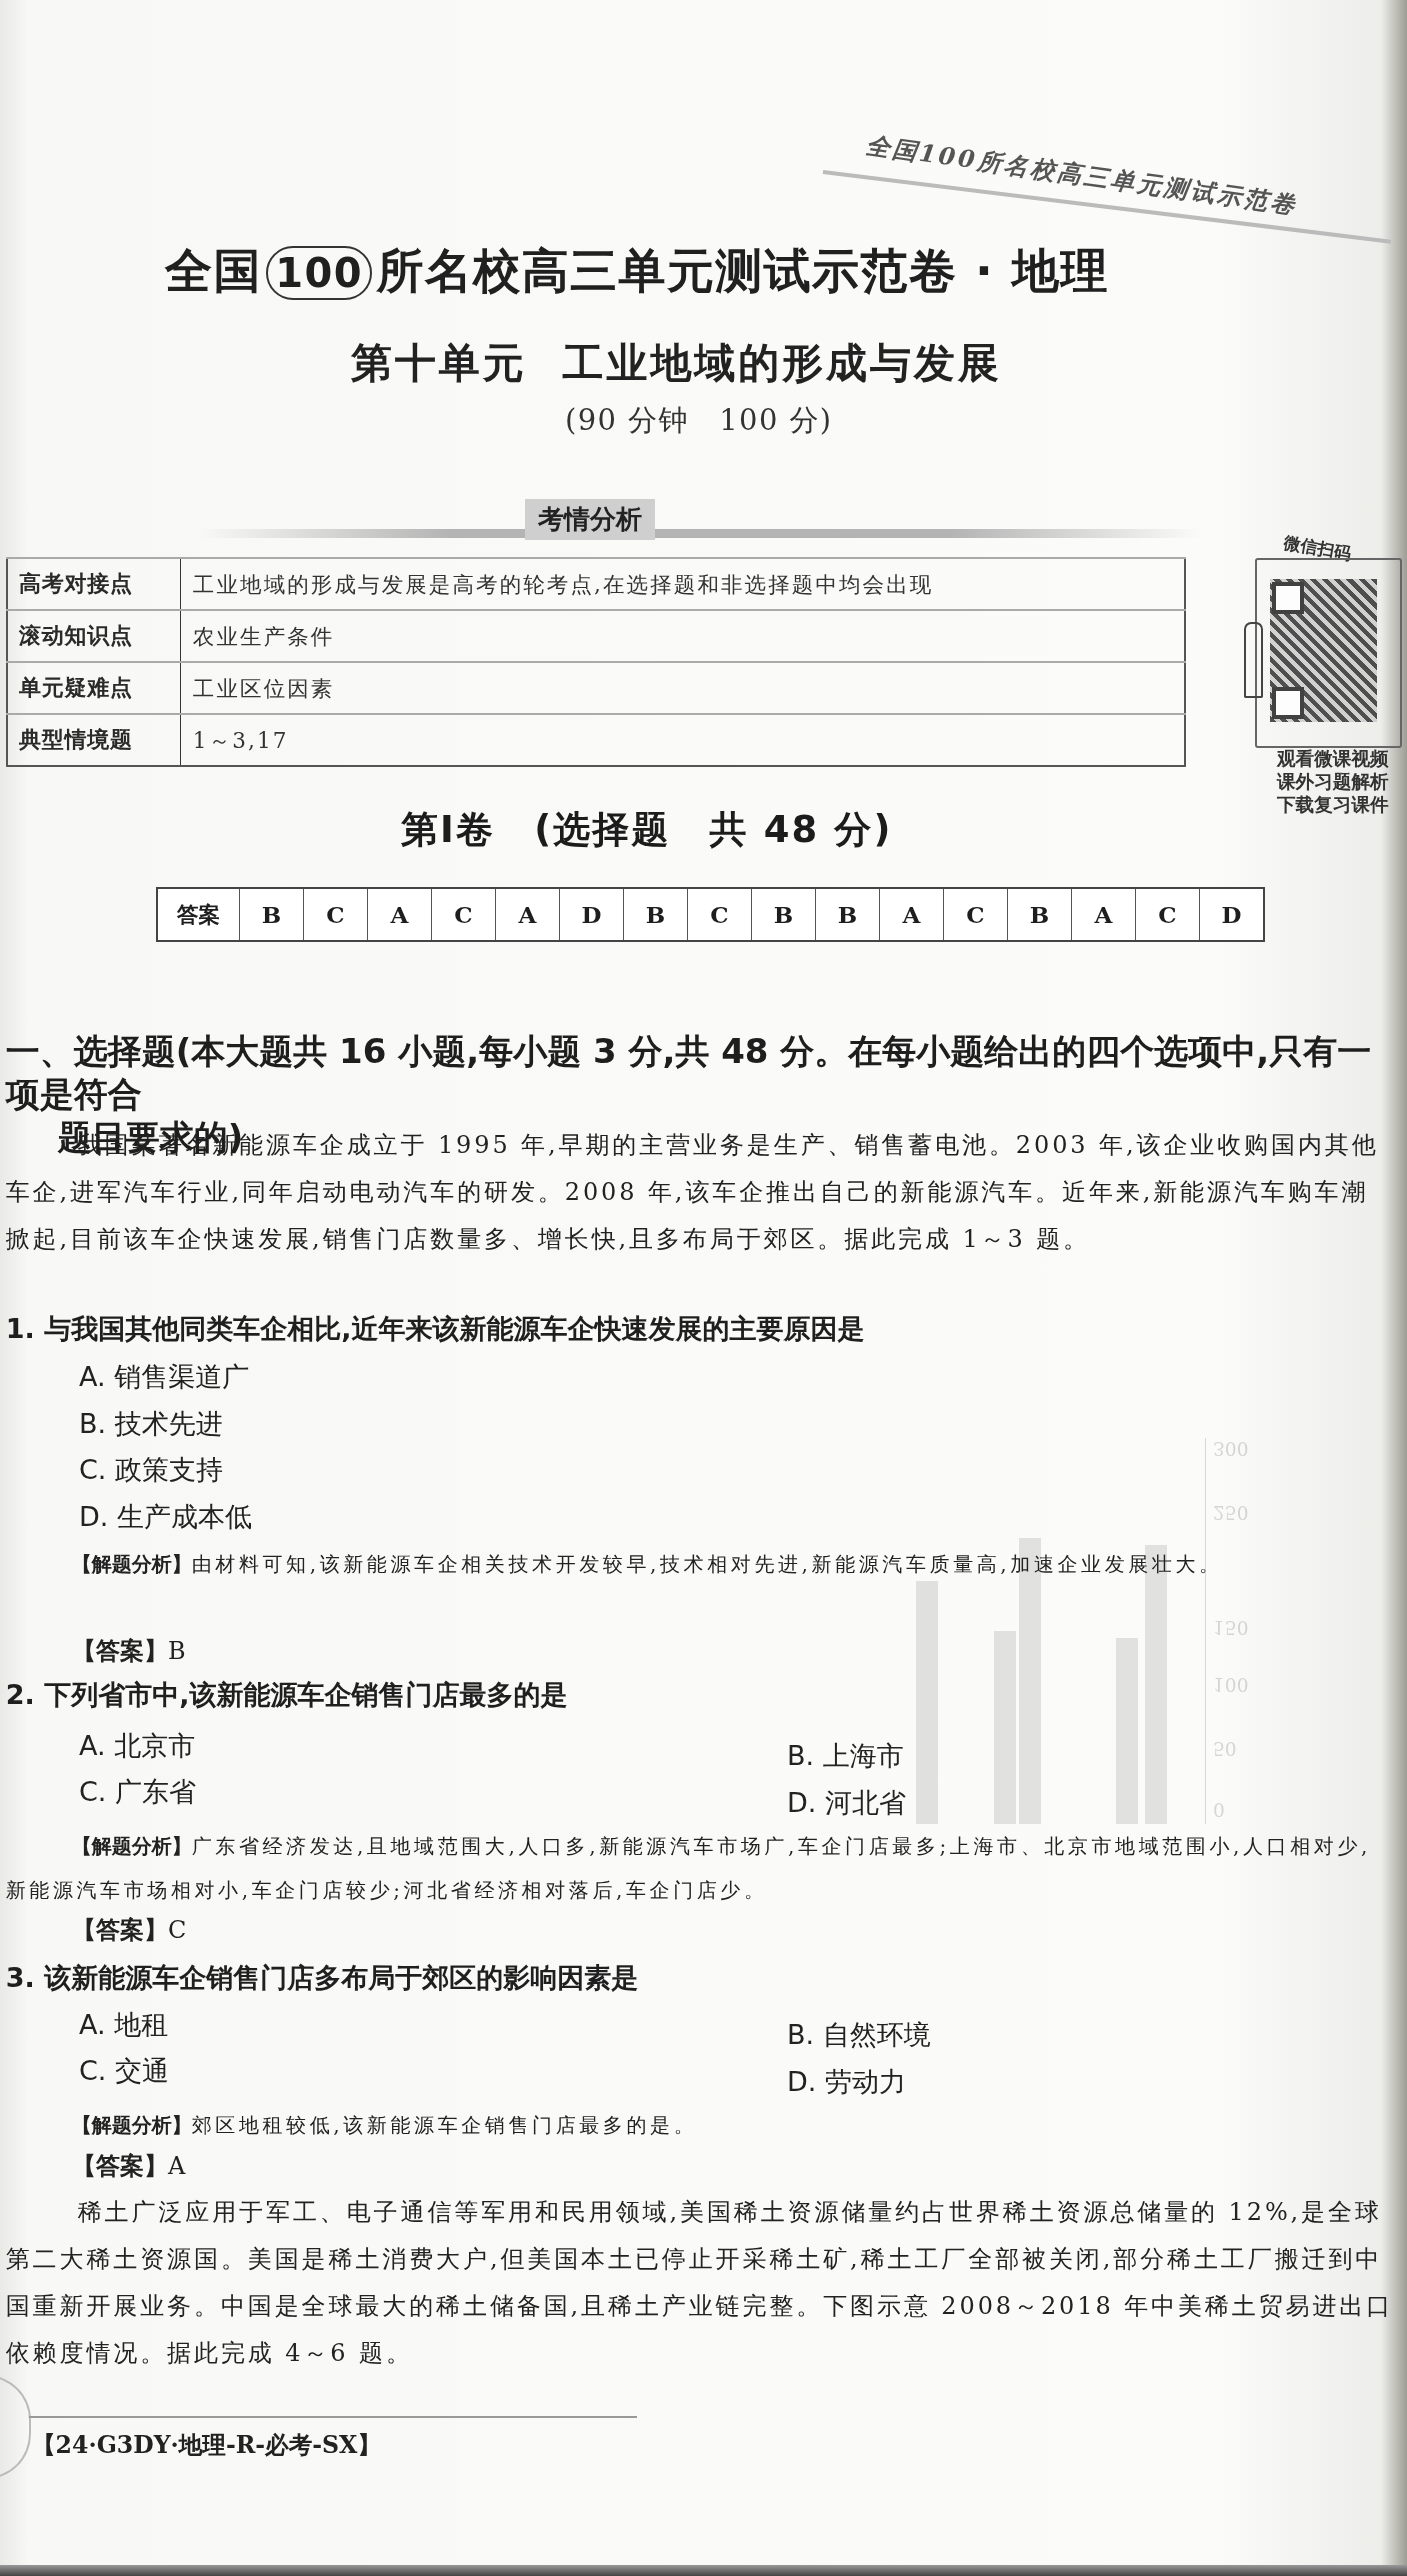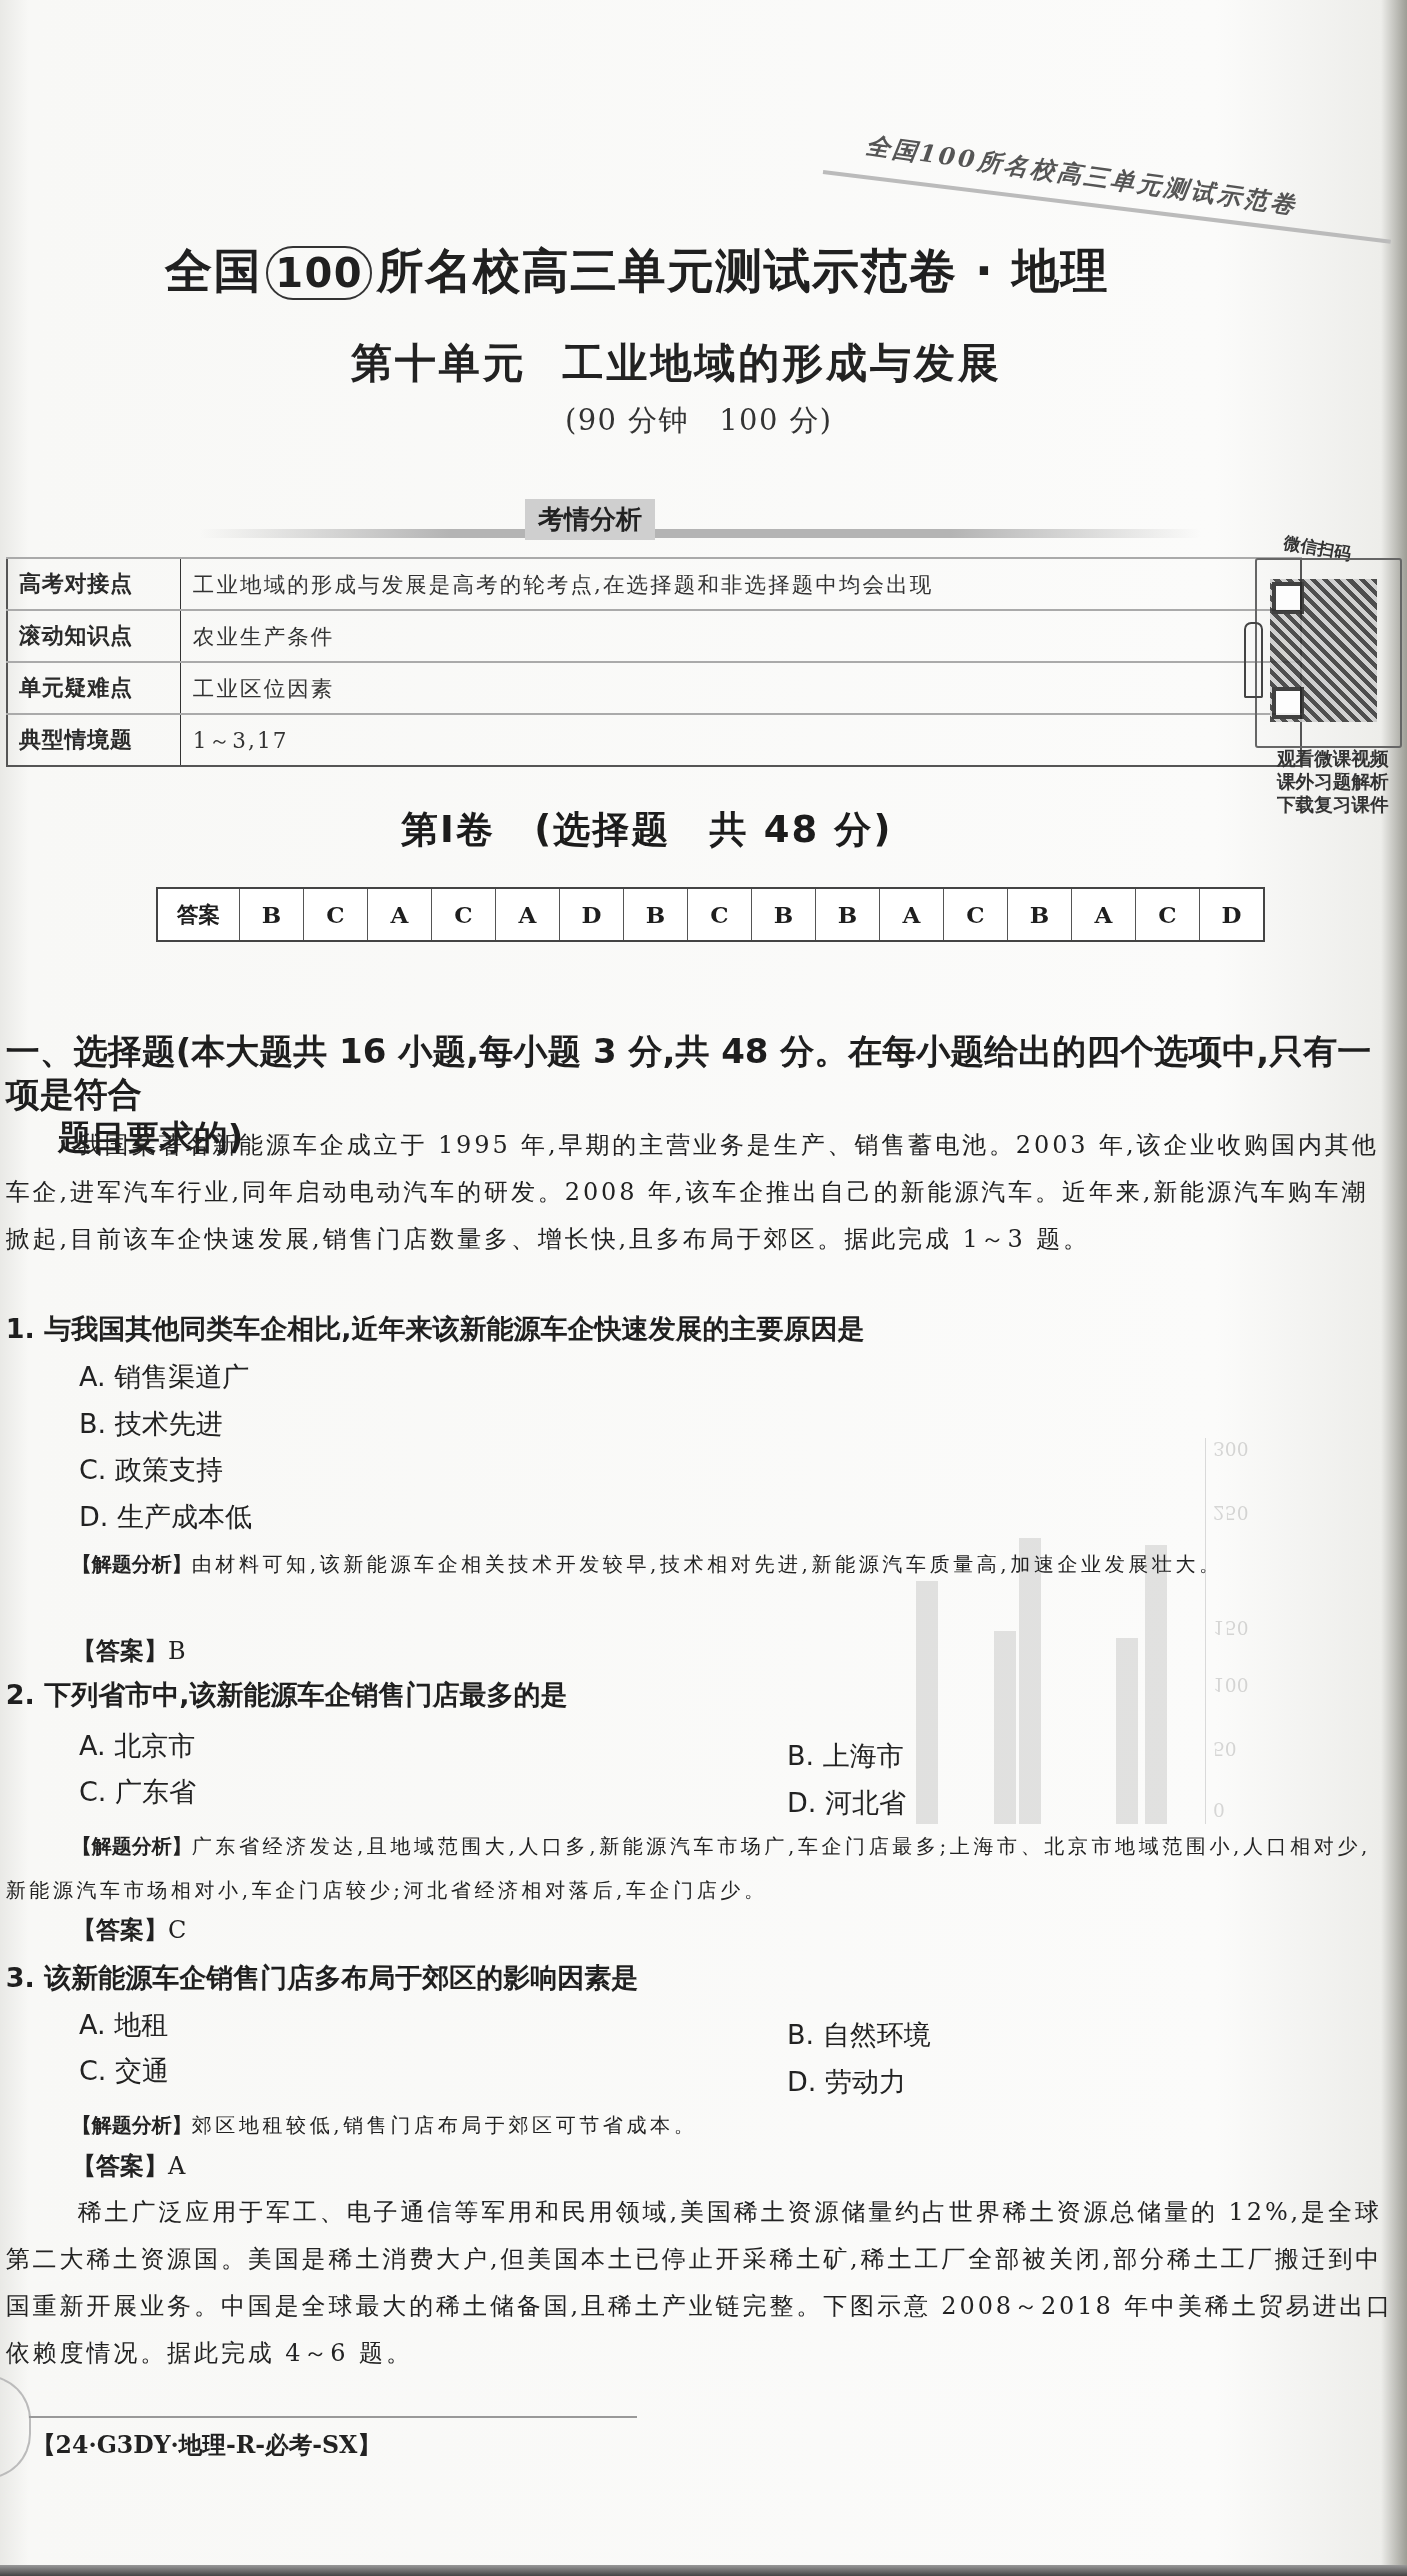--- a/index.html
+++ b/index.html
@@ -52,21 +52,21 @@
   .analysis-banner .bar {
     position: absolute; left: 43px; top: 14.3px; width: 1001px; height: 8.6px;
     background: linear-gradient(90deg, rgba(180,180,180,0) 0%, #b4b4b4 25%, #b4b4b4 75%, rgba(180,180,180,0) 100%);
   }
   .analysis-banner .label {
     position: absolute; left: 368px; top: -15.7px; padding: 2.9px 13px;
     background: #cfcfcf; font-family: "DejaVu Sans", sans-serif; font-weight: bold;
     font-size: 26px; color: #222; white-space: nowrap;
   }
   .analysis-table {
-    position: absolute; left: 5.7px; top: 557px; width: 1296px;
+    position: absolute; left: 5.7px; top: 557px; width: 1180px;
     border-collapse: collapse; border: 2.9px solid #555;
     font-size: 21.5px;
   }
   .analysis-table td {
     border-top: 2.9px solid #aaa; height: 50px; padding: 0 11.4px;
   }
   .analysis-table td.key {
     width: 150px; font-family: "DejaVu Sans", sans-serif; font-weight: bold;
     font-size: 22px; border-right: 1.4px solid #333; color: #2a2a2a; letter-spacing: 0.7px;
   }
@@ -265,21 +265,21 @@
   <div class="option" style="left:79px;top:1774px;">C. 广东省</div>
   <div class="option" style="left:787px;top:1785px;">D. 河北省</div>
   <div class="analysis" style="top:1824px;"><span class="tag">【解题分析】</span><span>广东省经济发达,且地域范围大,人口多,新能源汽车市场广,车企门店最多;上海市、北京市地域范围小,人口相对少,新能源汽车市场相对小,车企门店较少;河北省经济相对落后,车企门店少。</span></div>
   <div class="answer-line" style="top:1914px;"><span class="tag">【答案】</span><span>C</span></div>
 
   <div class="q-stem" style="top:1960px;">3. 该新能源车企销售门店多布局于郊区的影响因素是</div>
   <div class="option" style="left:79px;top:2007px;">A. 地租</div>
   <div class="option" style="left:787px;top:2017px;">B. 自然环境</div>
   <div class="option" style="left:79px;top:2053px;">C. 交通</div>
   <div class="option" style="left:787px;top:2064px;">D. 劳动力</div>
-  <div class="analysis" style="top:2103px;text-indent:66px;"><span class="tag">【解题分析】</span><span>郊区地租较低,销售门店布局于郊区可节省成本。</span></div>
+  <div class="analysis" style="top:2103px;text-indent:66px;"><span class="tag">【解题分析】</span><span>郊区地租较低,该新能源车企销售门店最多的是。</span></div>
   <div class="answer-line" style="top:2150px;"><span class="tag">【答案】</span><span>A</span></div>
 
   <div class="para" style="top:2189px;">稀土广泛应用于军工、电子通信等军用和民用领域,美国稀土资源储量约占世界稀土资源总储量的 12%,是全球第二大稀土资源国。美国是稀土消费大户,但美国本土已停止开采稀土矿,稀土工厂全部被关闭,部分稀土工厂搬迁到中国重新开展业务。中国是全球最大的稀土储备国,且稀土产业链完整。下图示意 2008～2018 年中美稀土贸易进出口依赖度情况。据此完成 4～6 题。</div>
 
   <div class="page-curl"></div>
   <div class="footer-rule"></div>
   <div class="footer-code">【24·G3DY·地理-R-必考-SX】</div>
   <div class="bottom-shadow"></div>
 </div>
 

